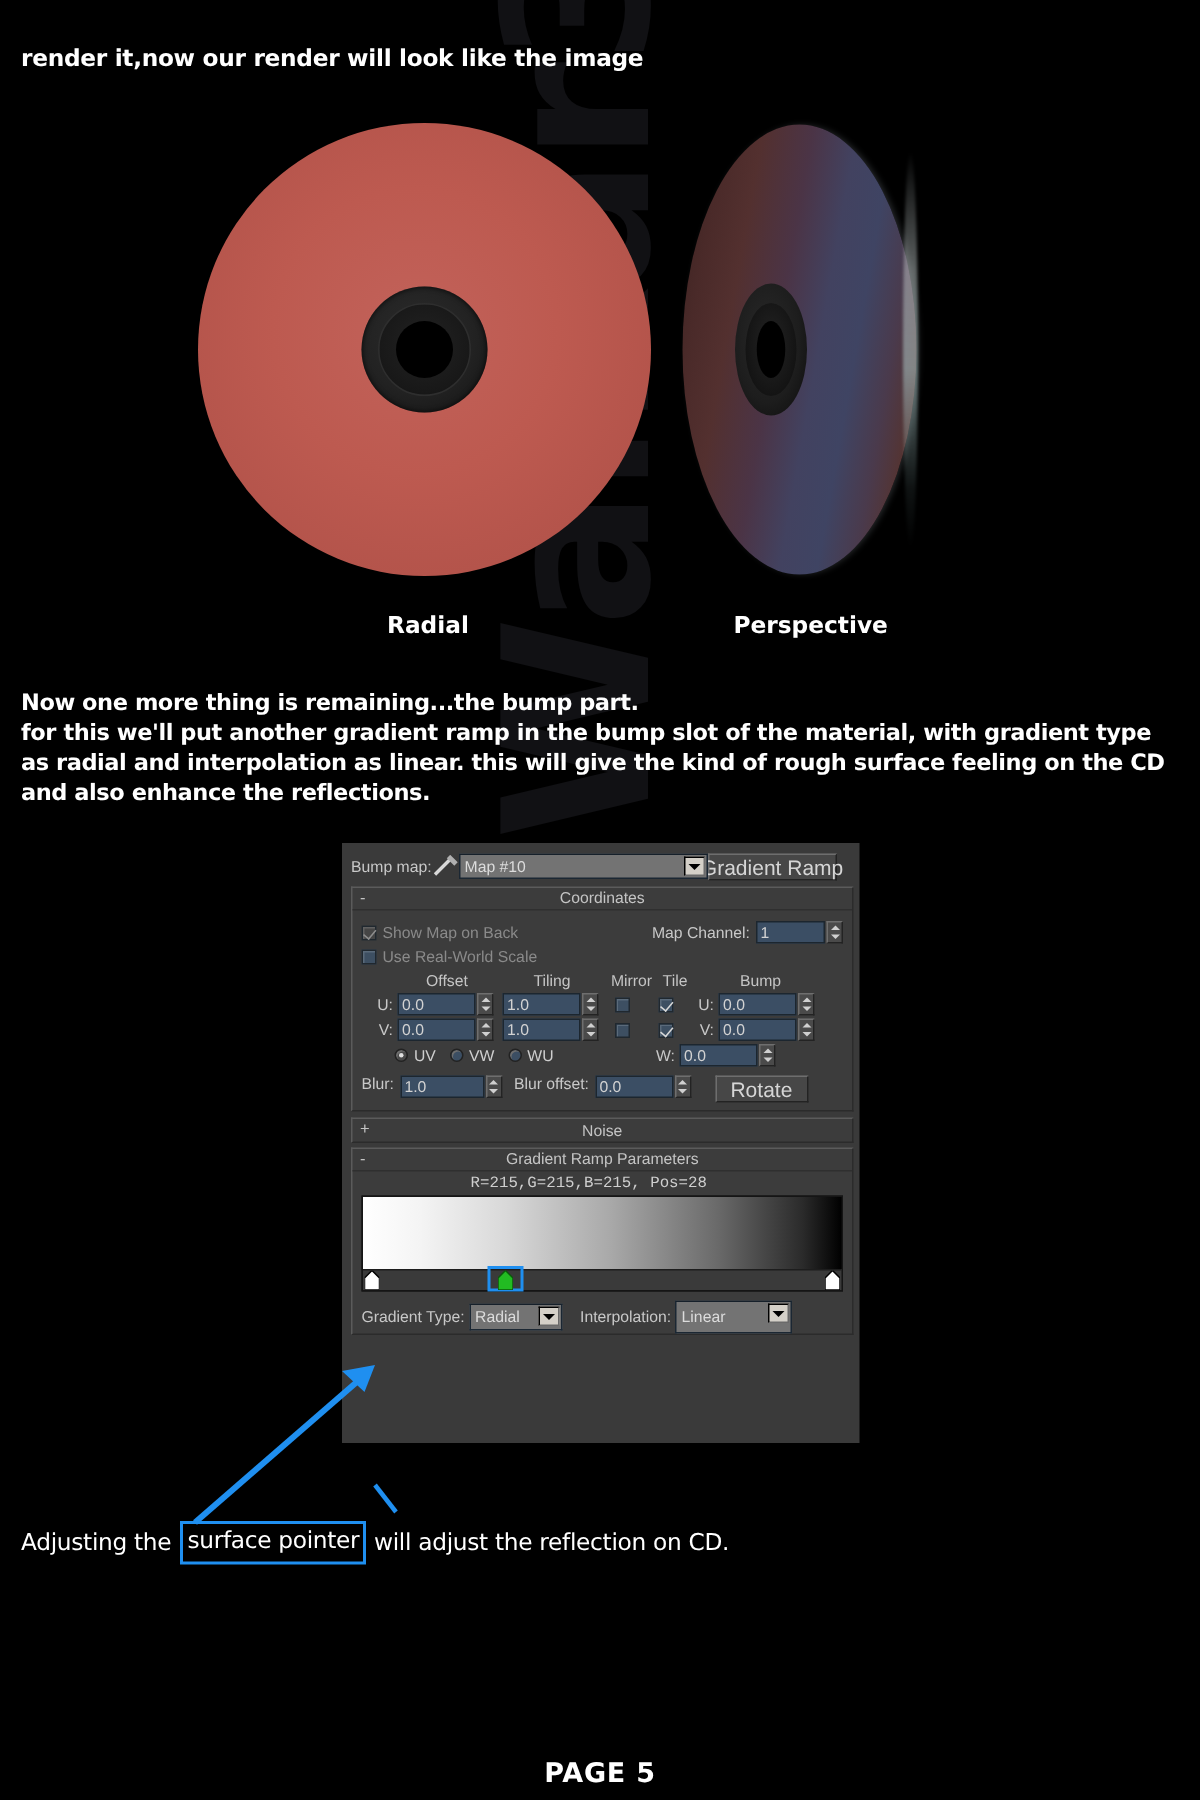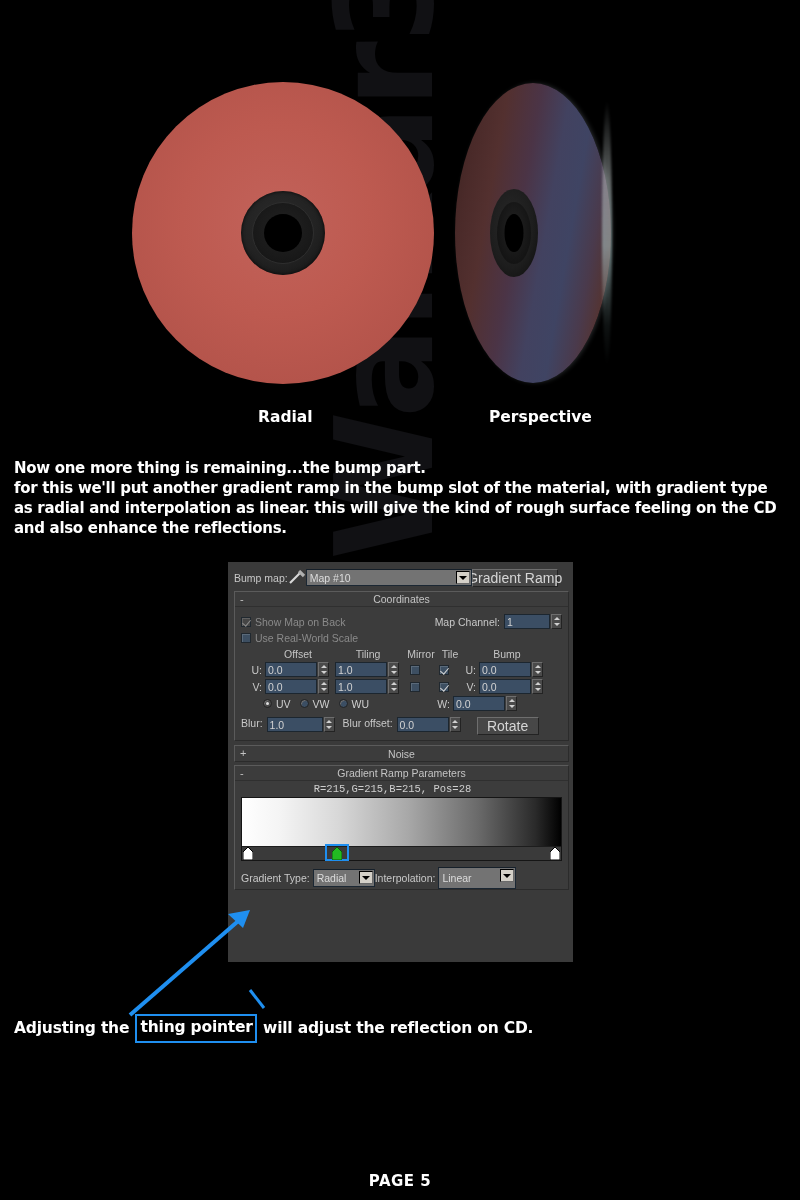--- a/index.html
+++ b/index.html
@@ -56,21 +56,21 @@
     letter-spacing: -0.3px;
     width: 790px;
   }
   .txt-body div { white-space: nowrap; }
 
   .caption-row {
     position: absolute;
     left: 14px; top: 1014px;
     color: #ffffff;
     font-family: "DejaVu Sans", sans-serif;
-    font-weight: bold;
+    font-weight: normal;
     font-size: 15.5px;
     letter-spacing: -0.2px;
     display: flex;
     align-items: center;
     white-space: pre;
   }
   .hl-box {
     border: 2px solid #1f8ff0;
     padding: 4px 2px 5px 3px;
     margin: 0 1px;
@@ -78,21 +78,21 @@
   }
 
   .page-footer {
     position: absolute;
     left: 0; top: 1172px;
     width: 800px;
     text-align: center;
     color: #ffffff;
     font-family: "DejaVu Sans", sans-serif;
     font-weight: bold;
-    font-size: 15px;
+    font-size: 18px;
     letter-spacing: 0.5px;
   }
 
   
   .cd-front {
     position: absolute;
     left: 132px; top: 82px;
     width: 302px; height: 302px;
     border-radius: 50%;
     background:
@@ -375,20 +375,21 @@
 
   .arrow-svg { position: absolute; left: 0; top: 0; pointer-events: none; }
 </style>
 </head>
 <body>
 
 <div id="page">
 
   <div class="watermark">Waikar3d</div>
 
+  <div class="txt-head">render it,now our render will look like the image</div>
 
   <div class="cd-front">
     <div class="cd-front-hub"></div>
     <div class="cd-front-ring"></div>
     <div class="cd-front-hole"></div>
   </div>
 
   <div class="cd-persp">
     <div class="cd-persp-sheen"></div>
     <div class="cd-persp-hub"></div>
@@ -612,36 +613,36 @@
         </div>
 
         <div style="display:flex;align-items:center;margin-top:6px;">
           <span class="lbl">Gradient Type:</span>
           <span class="combo" style="width:62px;margin-left:3px;height:18px;">
             <span>Radial</span>
             <span class="arrowbtn">
                 <i class="tri-down"></i>
               </span>
           </span>
-          <span class="lbl" style="">Interpolation:</span>
+          <span class="lbl" style="margin-left:12px;">Interpolation:</span>
           <span class="combo" style="width:78px;margin-left:3px;height:22px;">
             <span>Linear</span>
             <span class="arrowbtn">
                 <i class="tri-down"></i>
               </span>
           </span>
         </div>
       </div>
     </div>
   </div>
 
   <svg class="arrow-svg" width="800" height="1200">
     <line x1="130" y1="1015" x2="244" y2="916" stroke="#1f8ff0" stroke-width="4"></line>
     <polygon points="250,910 228,914 243,928" fill="#1f8ff0"></polygon>
     <line x1="250" y1="990" x2="264" y2="1008" stroke="#1f8ff0" stroke-width="3"></line>
   </svg>
 
   <div class="caption-row">
-    <span>Adjusting the </span><span class="hl-box">thing pointer</span><span> will adjust the reflection on CD.</span>
+    <span>Adjusting the </span><span class="hl-box">surface pointer</span><span> will adjust the reflection on CD.</span>
   </div>
 
   <div class="page-footer">PAGE 5</div>
 </div>
 
 </body></html>

